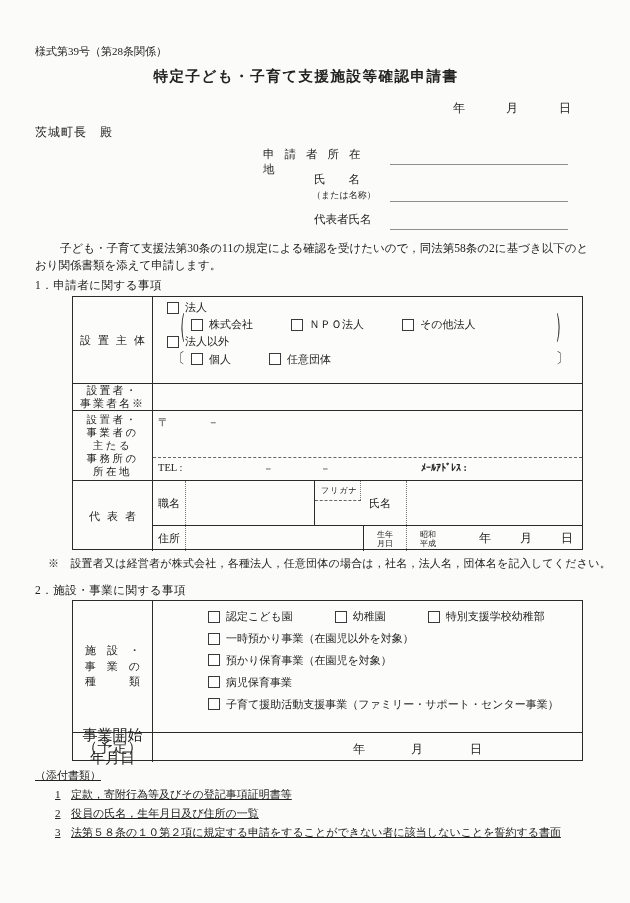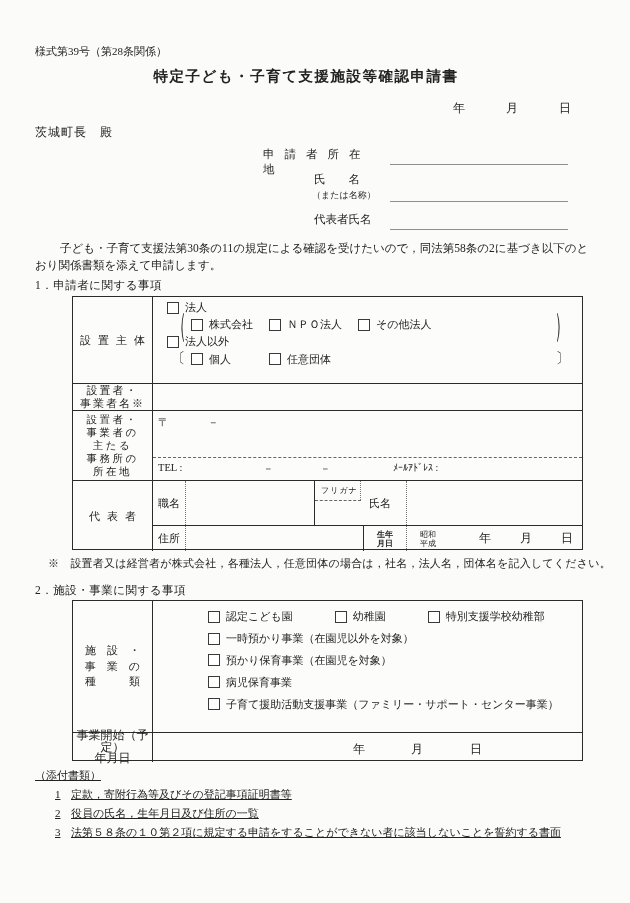--- a/index.html
+++ b/index.html
@@ -51,66 +51,66 @@
   .office-label{letter-spacing:2.5px;font-size:10.5px;line-height:13px;}
 
   .r1{height:86px;} .r2{height:27px;} .r3{height:70px;} .r4{height:71px;}
 
   .estab{padding:2px 0 0 14px;font-size:11px;}
   .line{height:17.2px;display:flex;align-items:center;}
   .cb{width:10px;height:10px;flex:0 0 10px;border:1px solid #3a3a3a;display:inline-block;margin-right:6px;background:#fff;}
   .opt{display:inline-flex;align-items:center;}
   .bracket-group{position:relative;margin:0 16px 0 10px;padding-left:14px;}
   .opts-r1{display:flex;gap:26px;}
-  .opts-r2{display:flex;gap:16px;}
+  .opts-r2{display:flex;gap:38px;}
   .opts-r3{display:flex;gap:38px;}
   .vparen{position:absolute;top:50%;line-height:1;font-size:13px;}
   .vparen.open{left:-4px;transform:translateY(-50%) scaleY(2.55);}
   .vparen.close{right:-2px;transform:translateY(-50%) scaleY(2.55);}
   .sqparen{position:absolute;top:1px;line-height:1;font-size:12px;transform:scaleY(1.25);}
   .sqparen.open{left:-4px;}
   .sqparen.close{right:-2px;}
 
   .office{display:flex;flex-direction:column;height:100%;}
   .office-top{flex:1;border-bottom:1px dashed var(--dash);padding:4px 0 0 5px;font-size:11px;}
   .pdash{margin-left:36px;}
   .office-bottom{height:22px;position:relative;font-size:10.5px;}
   .office-bottom span{position:absolute;top:4px;}
   .tel{left:5px;} .d1{left:110px;} .d2{left:167px;}
-  .mail{left:240px;font-size:10px;}
+  .mail{left:268px;font-size:10px;font-weight:bold;}
 
   .rep{display:flex;flex-direction:column;height:100%;}
   .rep-top{height:45px;border-bottom:1px solid var(--ink);display:flex;box-sizing:border-box;}
   .job{width:162px;flex:0 0 162px;border-right:1px solid var(--ink);box-sizing:border-box;display:flex;}
   .job-label{width:33px;flex:0 0 33px;border-right:1px dotted var(--dot);display:flex;align-items:center;justify-content:center;font-size:11px;box-sizing:border-box;}
   .job-val{flex:1;}
   .fn{flex:1;display:flex;}
   .furi-row{height:20px;border-bottom:1px dashed var(--dash);display:flex;box-sizing:border-box;}
   .furi-label{width:46px;flex:0 0 46px;border-right:1px dotted var(--dot);font-size:8px;display:flex;align-items:center;padding-left:6px;box-sizing:border-box;letter-spacing:1px;}
   .furi-val{flex:1;}
   .name-row{flex:1;display:flex;}
   .name-label{width:46px;flex:0 0 46px;border-right:1px dotted var(--dot);font-size:11px;display:flex;align-items:center;padding-left:8px;box-sizing:border-box;}
   .name-val{flex:1;}
   .rep-bottom{flex:1;display:flex;}
   .addr-label{width:33px;flex:0 0 33px;border-right:1px dotted var(--dot);font-size:11px;display:flex;align-items:center;justify-content:center;box-sizing:border-box;}
   .addr-val{width:178px;flex:0 0 178px;border-right:1px solid var(--ink);box-sizing:border-box;}
   .small2{font-size:8px;line-height:9px;white-space:pre-line;display:flex;align-items:center;justify-content:center;text-align:center;box-sizing:border-box;}
-  .birth{width:43px;flex:0 0 43px;border-right:1px dotted var(--dot);font-weight:bold;}
+  .birth{width:43px;flex:0 0 43px;border-right:1px dotted var(--dot);}
   .era{width:42px;flex:0 0 42px;}
   .bdate{flex:1;display:flex;align-items:center;padding-left:30px;gap:29px;font-size:12px;}
 
   .note{left:48px;top:556px;font-size:11px;letter-spacing:0.2px;}
 
   .r-type{height:131px;}
   .type-label{font-size:11px;line-height:15.5px;}
   .type-content{padding:5px 0 0 35px;}
   .fline{height:21.8px;display:flex;align-items:center;font-size:11px;padding-left:20px;}
   .fline-multi{gap:42px;}
   .r-start{height:30px;}
-  .start-label{font-size:12px;line-height:11.5px;}
+  .start-label{font-size:15px;line-height:11.5px;}
   .start-content span{position:absolute;top:8px;font-size:12px;}
   .sy{left:200px;} .sm{left:258px;} .sd{left:317px;}
 
   .attachments{left:35px;top:768px;font-size:11px;text-decoration:underline;}
   .att-item{margin:4px 0 0 20px;display:flex;line-height:15px;}
   .att-no{width:16px;flex:0 0 16px;}
 </style>
 </head>
 <body>
 

